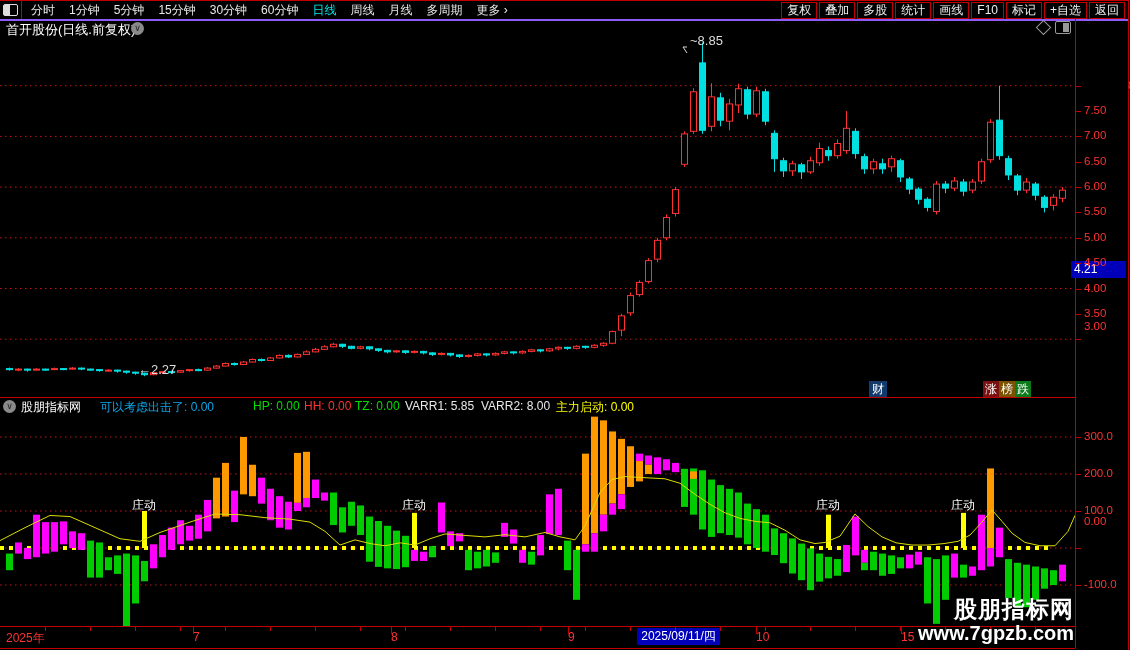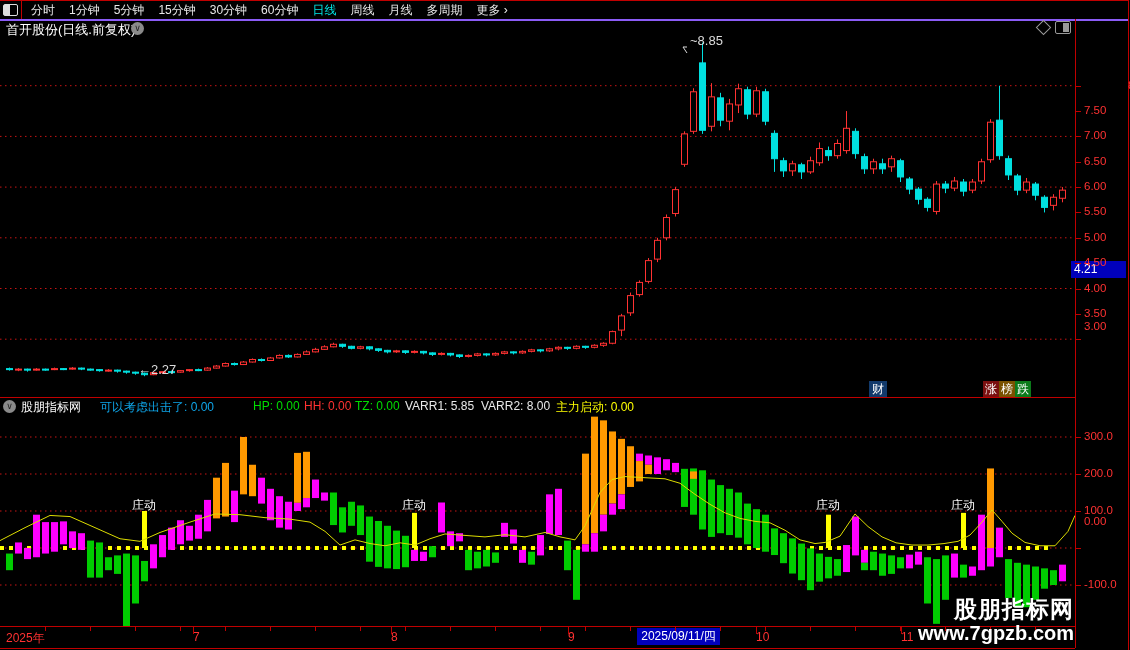--- a/index.html
+++ b/index.html
@@ -69,20 +69,31 @@
         <span class="tbi">1分钟</span>
         <span class="tbi">5分钟</span>
         <span class="tbi">15分钟</span>
         <span class="tbi">30分钟</span>
         <span class="tbi">60分钟</span>
         <span class="tbi active">日线</span>
         <span class="tbi">周线</span>
         <span class="tbi">月线</span>
         <span class="tbi">多周期</span>
         <span class="tbi">更多 ›</span>
+      </div>
+    <div id="tb-right">
+        <span class="tbb">复权</span>
+        <span class="tbb">叠加</span>
+        <span class="tbb">多股</span>
+        <span class="tbb">统计</span>
+        <span class="tbb">画线</span>
+        <span class="tbb">F10</span>
+        <span class="tbb">标记</span>
+        <span class="tbb">+自选</span>
+        <span class="tbb">返回</span>
       </div>
   </div>
 
   <div id="titlerow">
     <span id="main-title">首开股份(日线.前复权)</span>
     <span class="circ-ico" id="title-chev">∨</span>
     <span id="ico-diamond"></span>
     <span id="ico-wsplit"></span>
   </div>
 
@@ -544,21 +555,21 @@
 
   <div id="date-axis">
     <div class="hline" style="left:0;top:626px;width:1075px;"></div>
     <div class="hline" style="left:0;top:648px;width:1075px;"></div>
     <div id="date-hl">2025/09/11/四</div>
   <div class="dlabel" style="left: 6px;">2025年</div>
       <div class="dlabel" style="left: 193px;">7</div>
       <div class="dlabel" style="left: 391px;">8</div>
       <div class="dlabel" style="left: 568px;">9</div>
       <div class="dlabel" style="left: 756px;">10</div>
-      <div class="dlabel" style="left: 901px;">11</div>
+      <div class="dlabel" style="left: 901px;">15</div>
       <div class="vline" style="left: 45px; top: 627px; height: 4px;"></div>
       <div class="vline" style="left: 90px; top: 627px; height: 4px;"></div>
       <div class="vline" style="left: 135px; top: 627px; height: 4px;"></div>
       <div class="vline" style="left: 180px; top: 627px; height: 4px;"></div>
       <div class="vline" style="left: 225px; top: 627px; height: 4px;"></div>
       <div class="vline" style="left: 270px; top: 627px; height: 4px;"></div>
       <div class="vline" style="left: 315px; top: 627px; height: 4px;"></div>
       <div class="vline" style="left: 360px; top: 627px; height: 4px;"></div>
       <div class="vline" style="left: 405px; top: 627px; height: 4px;"></div>
       <div class="vline" style="left: 450px; top: 627px; height: 4px;"></div>

